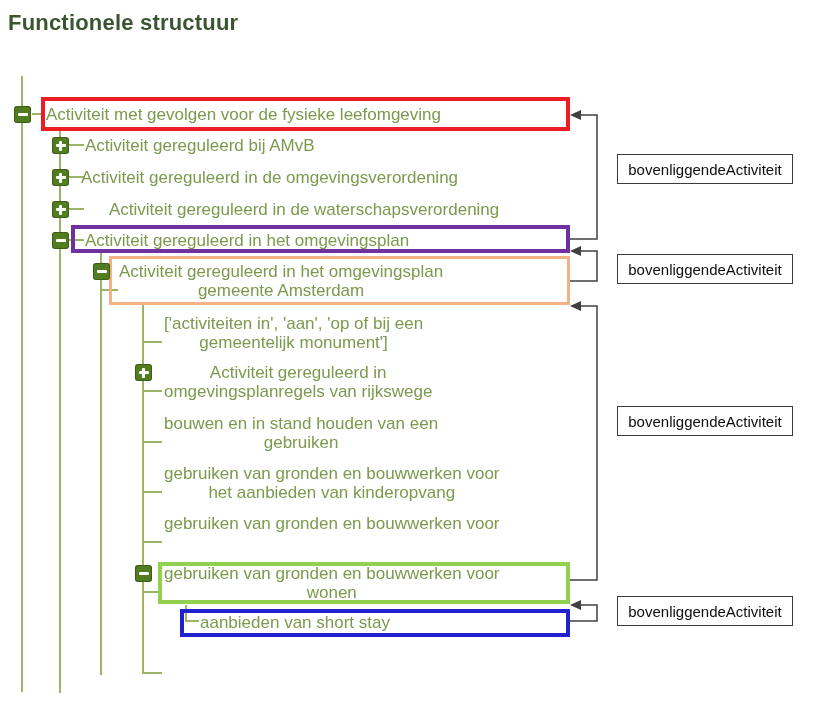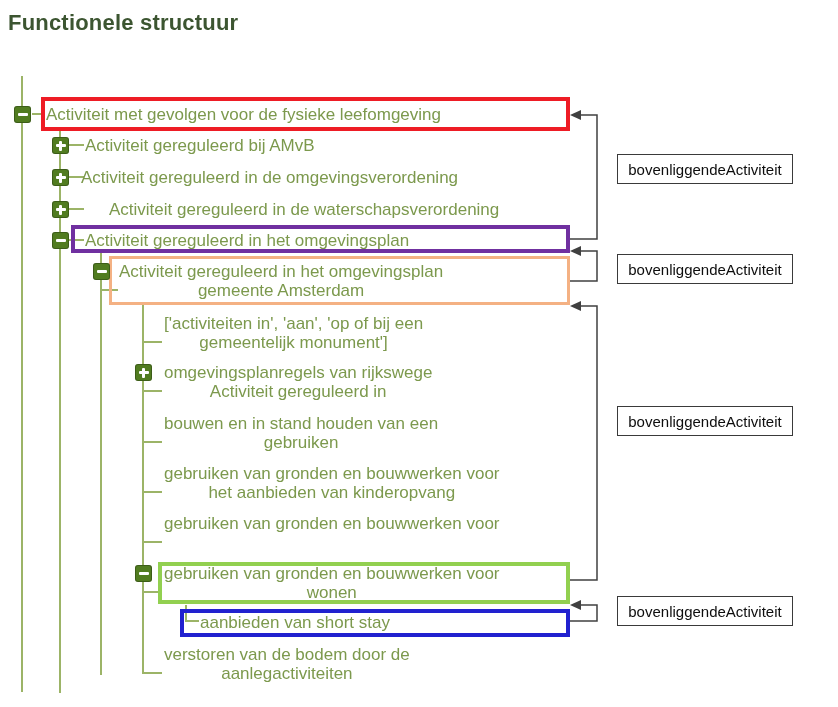--- a/index.html
+++ b/index.html
@@ -111,45 +111,41 @@
   </div>
   <div class="node" style="left:119px;top:262px;">
     <div>Activiteit gereguleerd in het omgevingsplan</div>
       <div>gemeente Amsterdam</div>
   </div>
   <div class="node" style="left:164px;top:314px;">
     <div>['activiteiten in', 'aan', 'op of bij een</div>
       <div>gemeentelijk monument']</div>
   </div>
   <div class="node" style="left:164px;top:363px;">
-    <div>omgevingsplanregels van rijkswege</div>
-      <div>Activiteit gereguleerd in</div>
+    <div>Activiteit gereguleerd in</div>
+      <div>omgevingsplanregels van rijkswege</div>
   </div>
   <div class="node" style="left:164px;top:414px;">
     <div>bouwen en in stand houden van een</div>
       <div>gebruiken</div>
   </div>
   <div class="node" style="left:164px;top:464px;">
     <div>gebruiken van gronden en bouwwerken voor</div>
       <div>het aanbieden van kinderopvang</div>
   </div>
   <div class="node" style="left:164px;top:514px;">
     <div>gebruiken van gronden en bouwwerken voor</div>
   </div>
   <div class="node" style="left:164px;top:564px;">
     <div>gebruiken van gronden en bouwwerken voor</div>
       <div>wonen</div>
   </div>
   <div class="node" style="left:200px;top:613px;">
     <div>aanbieden van short stay</div>
       <div></div>
-  </div>
-  <div class="node" style="left:164px;top:645px;">
-    <div>verstoren van de bodem door de</div>
-      <div>aanlegactiviteiten</div>
   </div>
 
   <div class="hl red" style="left:41px;top:97px;width:529px;height:34px;"></div>
   <div class="hl purple" style="left:71px;top:225px;width:499px;height:28px;"></div>
   <div class="hl orange" style="left:109px;top:256px;width:461px;height:49px;"></div>
   <div class="hl green" style="left:158px;top:562px;width:412px;height:42px;"></div>
   <div class="hl blue" style="left:180px;top:609px;width:390px;height:28px;"></div>
 
   <svg class="arrows" width="838" height="707" viewBox="0 0 838 707">
     <g>

